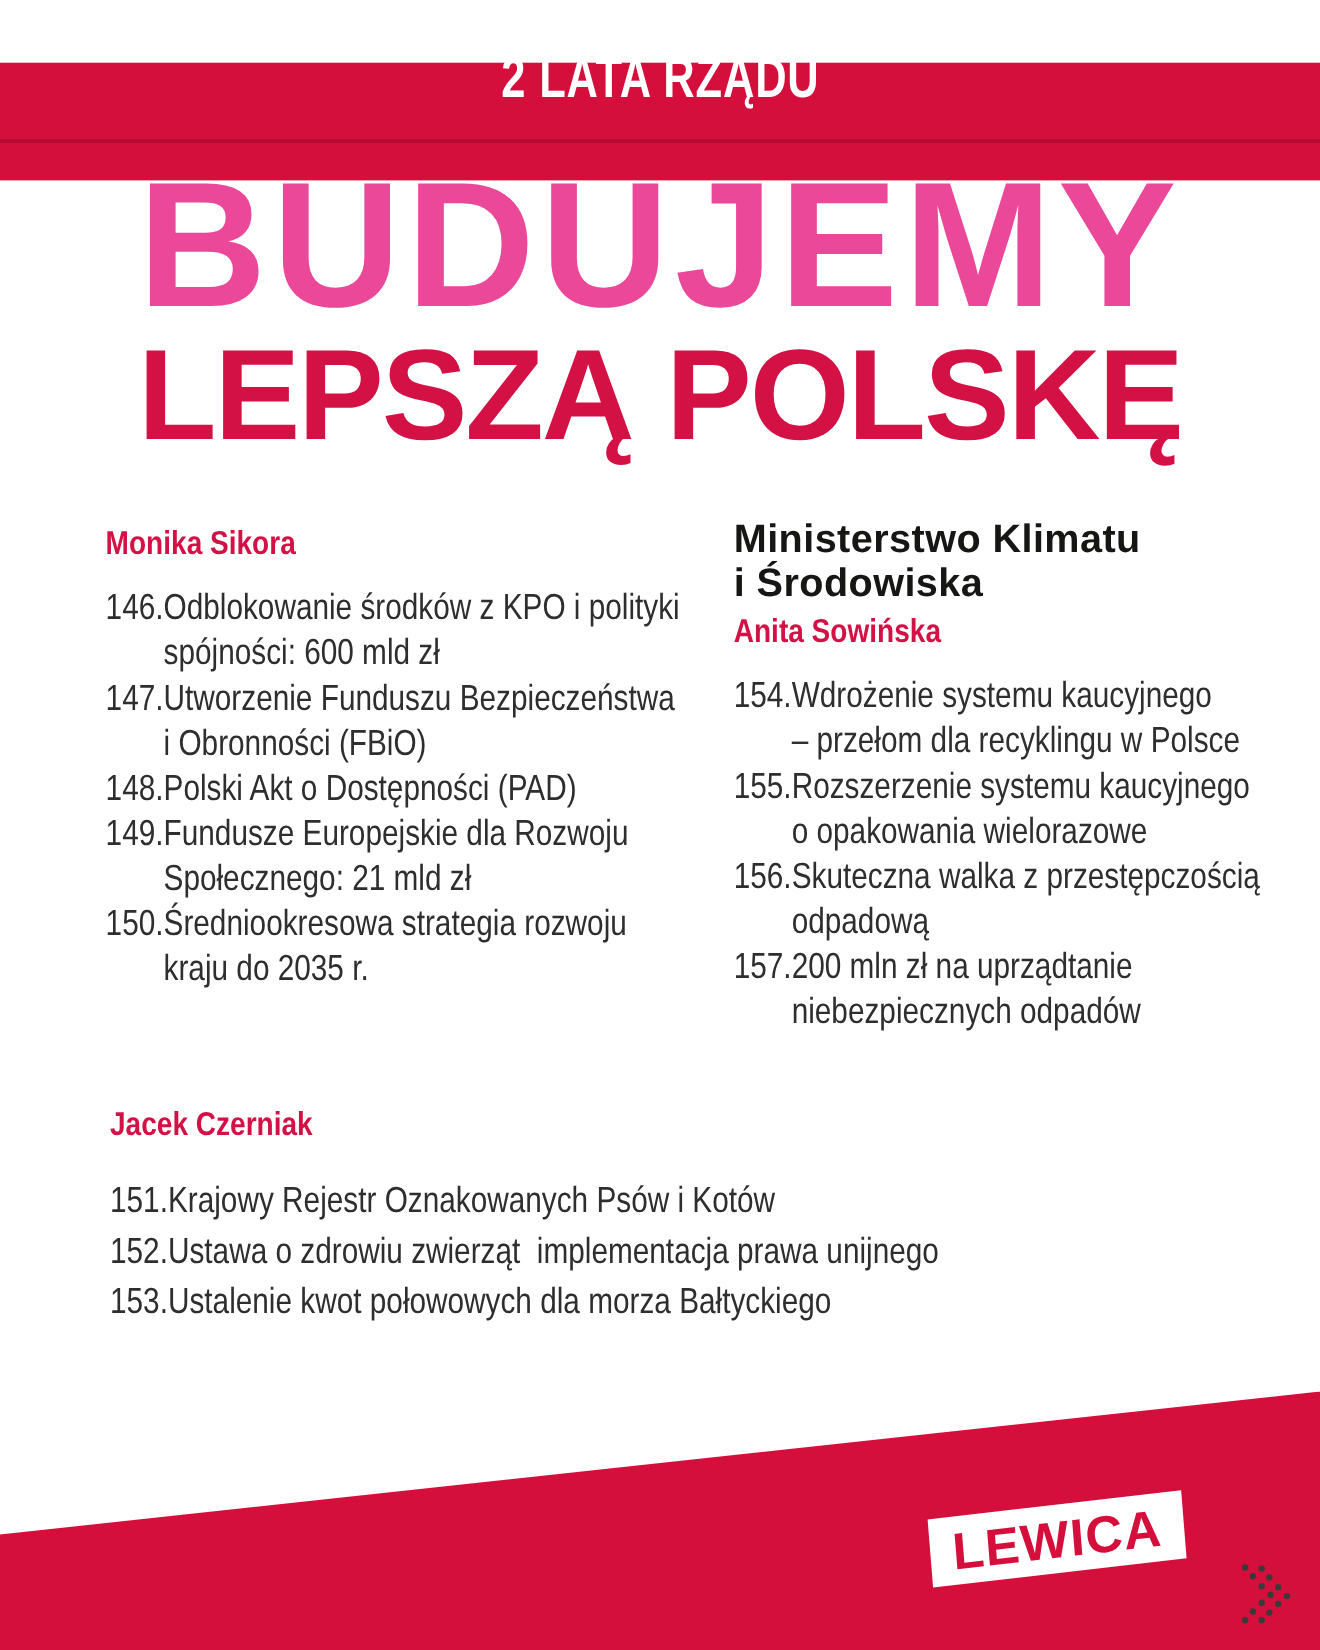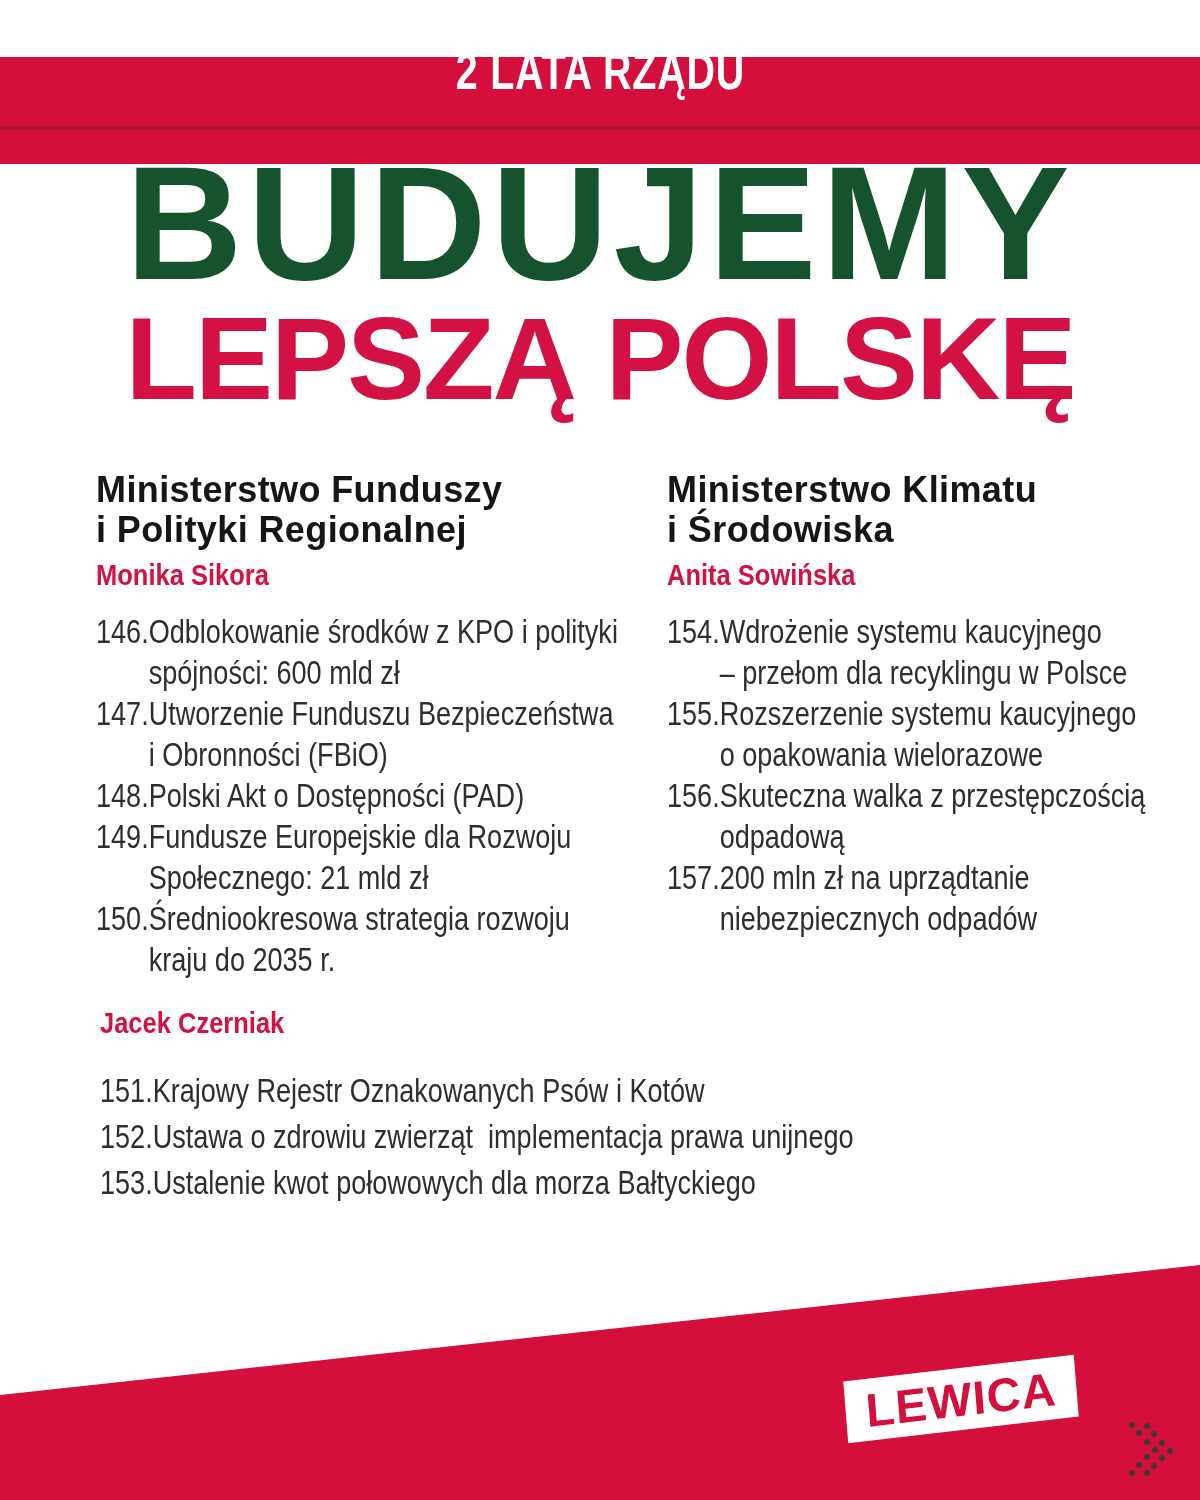--- a/index.html
+++ b/index.html
@@ -17,21 +17,21 @@
   }
   .band-text {
     color:#ffffff; font-weight:bold; font-size:52px; line-height:52px;
     letter-spacing:1px; transform:scaleX(0.76); margin-top:-12px;
     white-space:nowrap;
   }
 
   
   .h1 {
     position:absolute; left:0; top:142px; width:1200px; text-align:center;
-    color:#14532d; font-weight:bold; font-size:162px; line-height:162px;
+    color:#ec4899; font-weight:bold; font-size:162px; line-height:162px;
     letter-spacing:5px; white-space:nowrap;
   }
   .h2 {
     position:absolute; left:0; top:300px; width:1200px; text-align:center;
     color:#D31145; font-weight:bold; font-size:117px; line-height:117px;
     letter-spacing:-2px; white-space:nowrap;
   }
 
   
   .section { position:absolute; }
@@ -77,22 +77,20 @@
 <div class="canvas">
 
   <div class="band">
     <div class="band-text">2 LATA RZĄDU</div>
   </div>
 
   <div class="h1">BUDUJEMY</div>
   <div class="h2">LEPSZĄ POLSKĘ</div>
 
   <div class="section col" style="left:96px; top:470px; width:540px;">
-    <div class="sec-title">Ministerstwo Funduszy
-i Polityki Regionalnej</div>
     <div class="sec-minister">Monika Sikora</div>
     <div class="items">
       <div class="item">
         <span class="num">146.</span>
         <span class="txt">Odblokowanie środków z KPO i polityki
 spójności: 600 mld zł</span>
       </div>
       <div class="item">
         <span class="num">147.</span>
         <span class="txt">Utworzenie Funduszu Bezpieczeństwa

